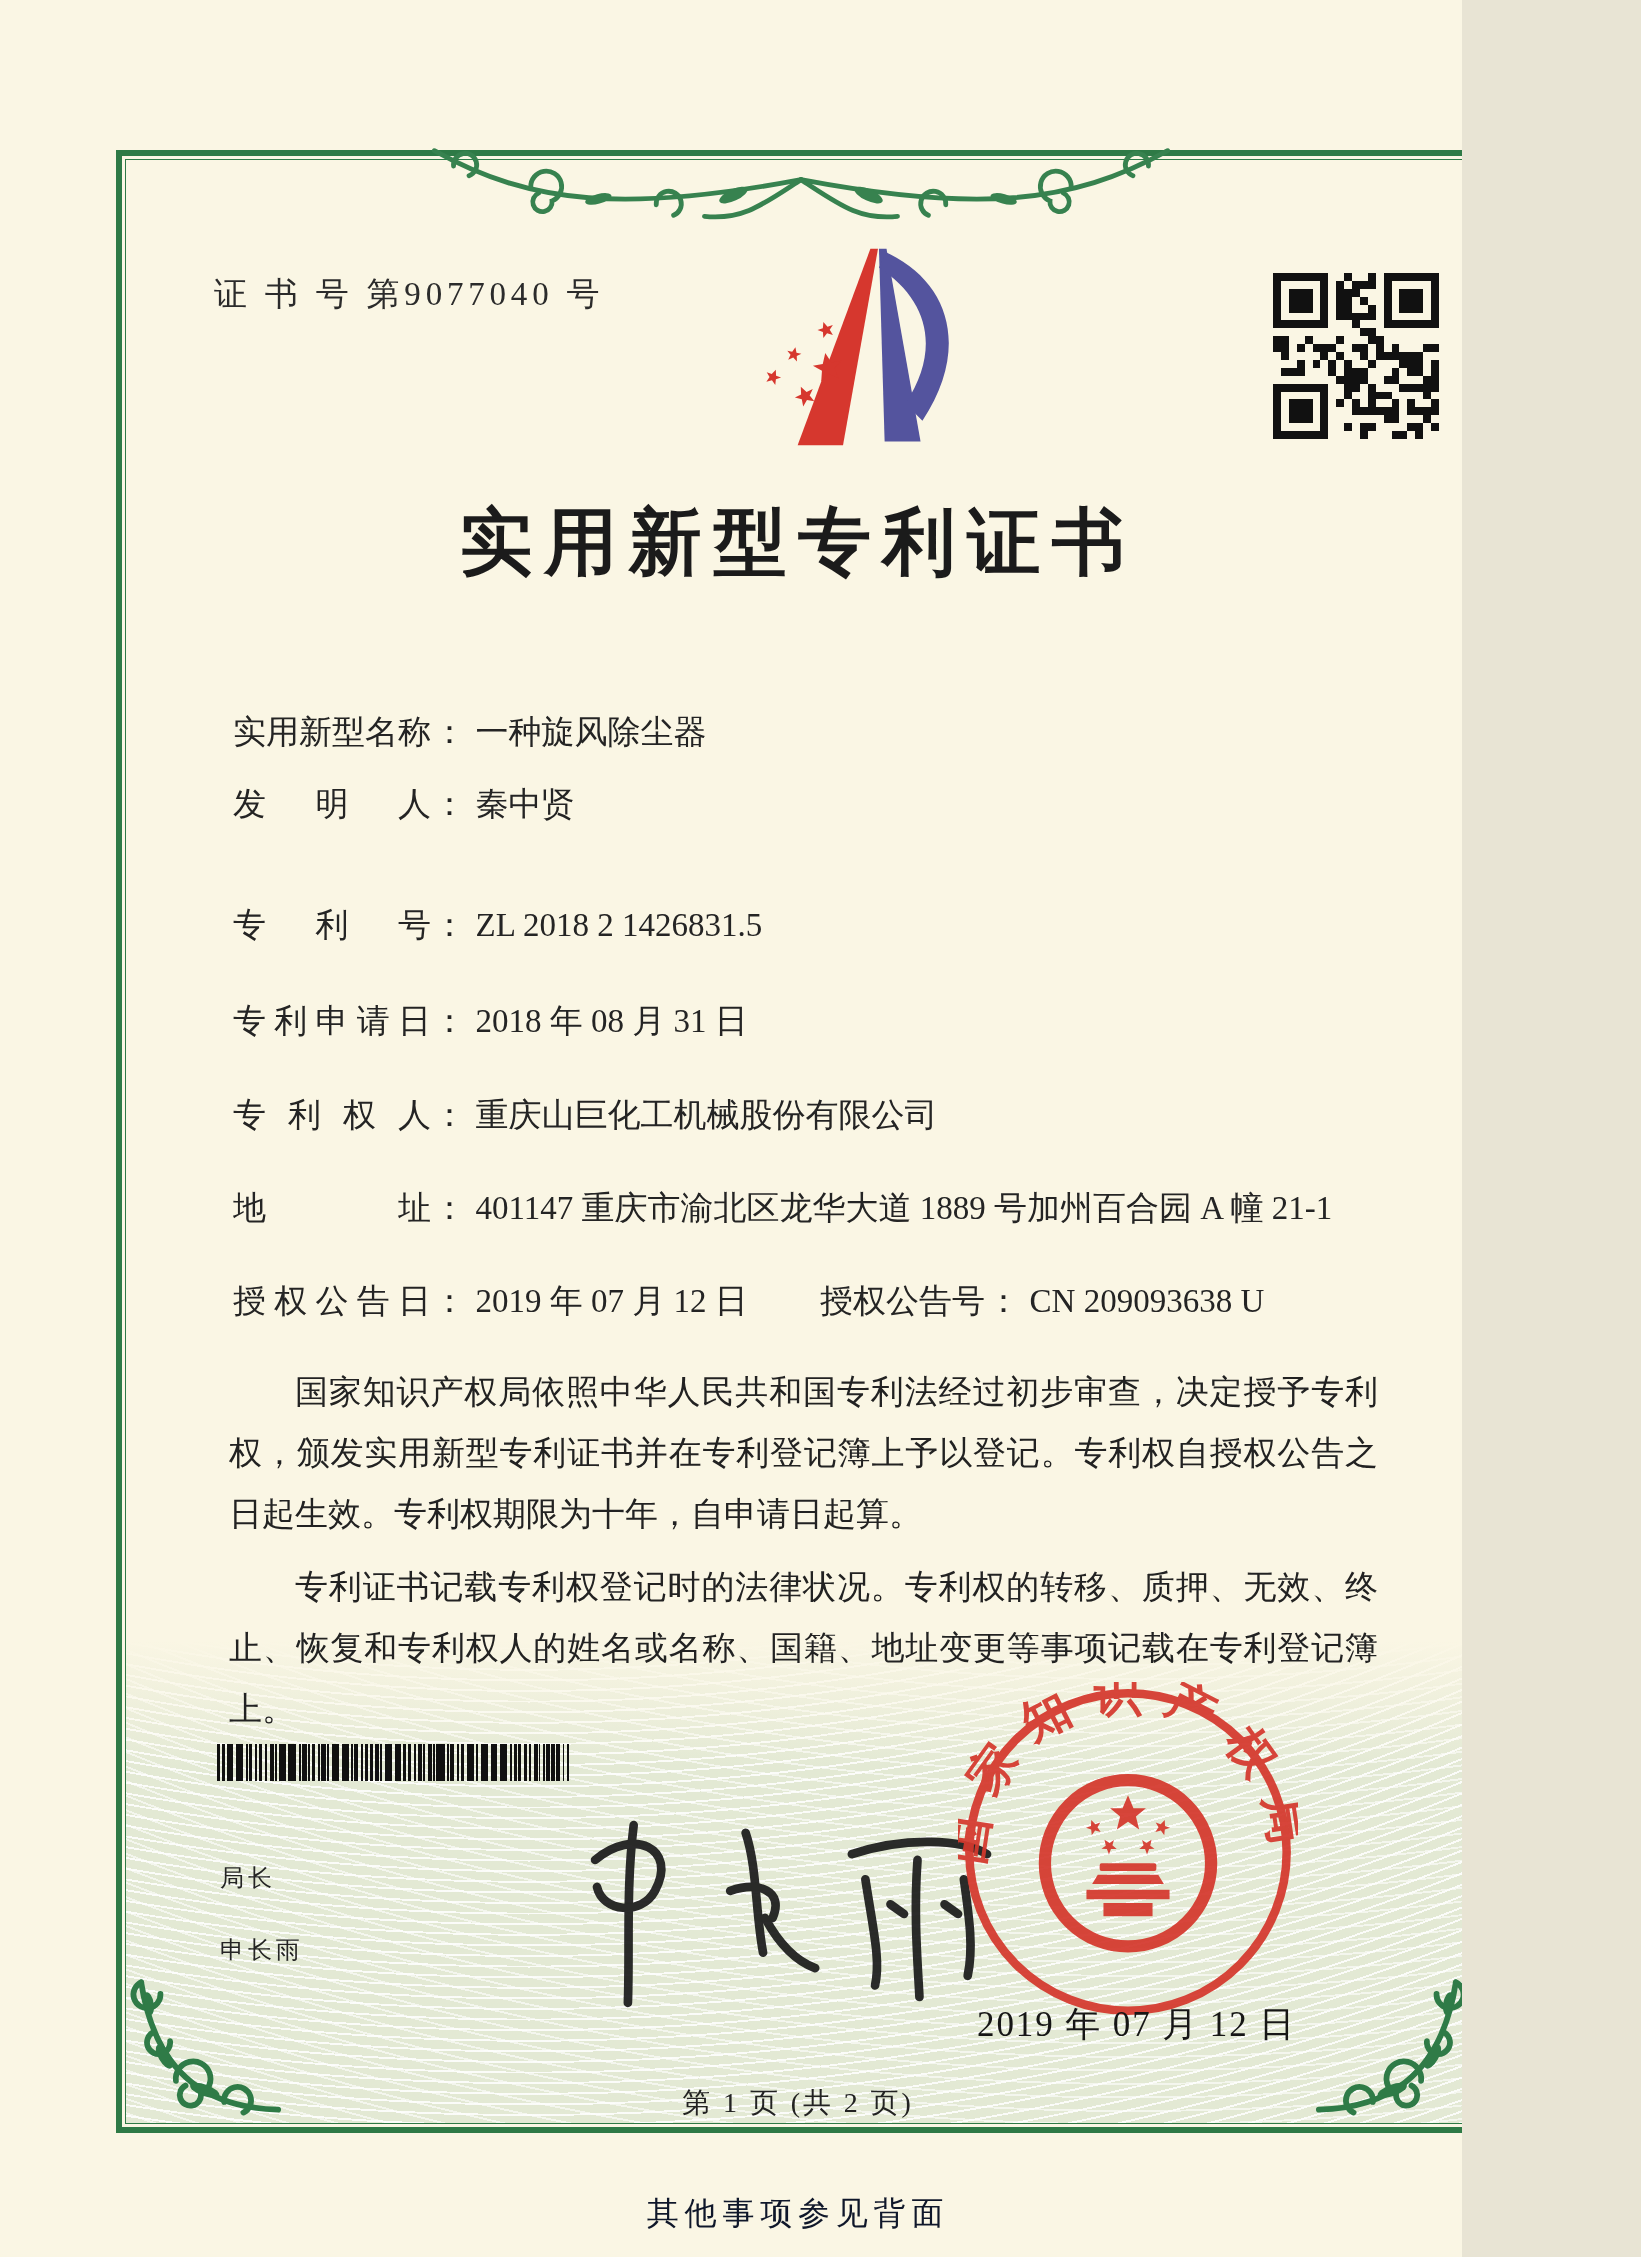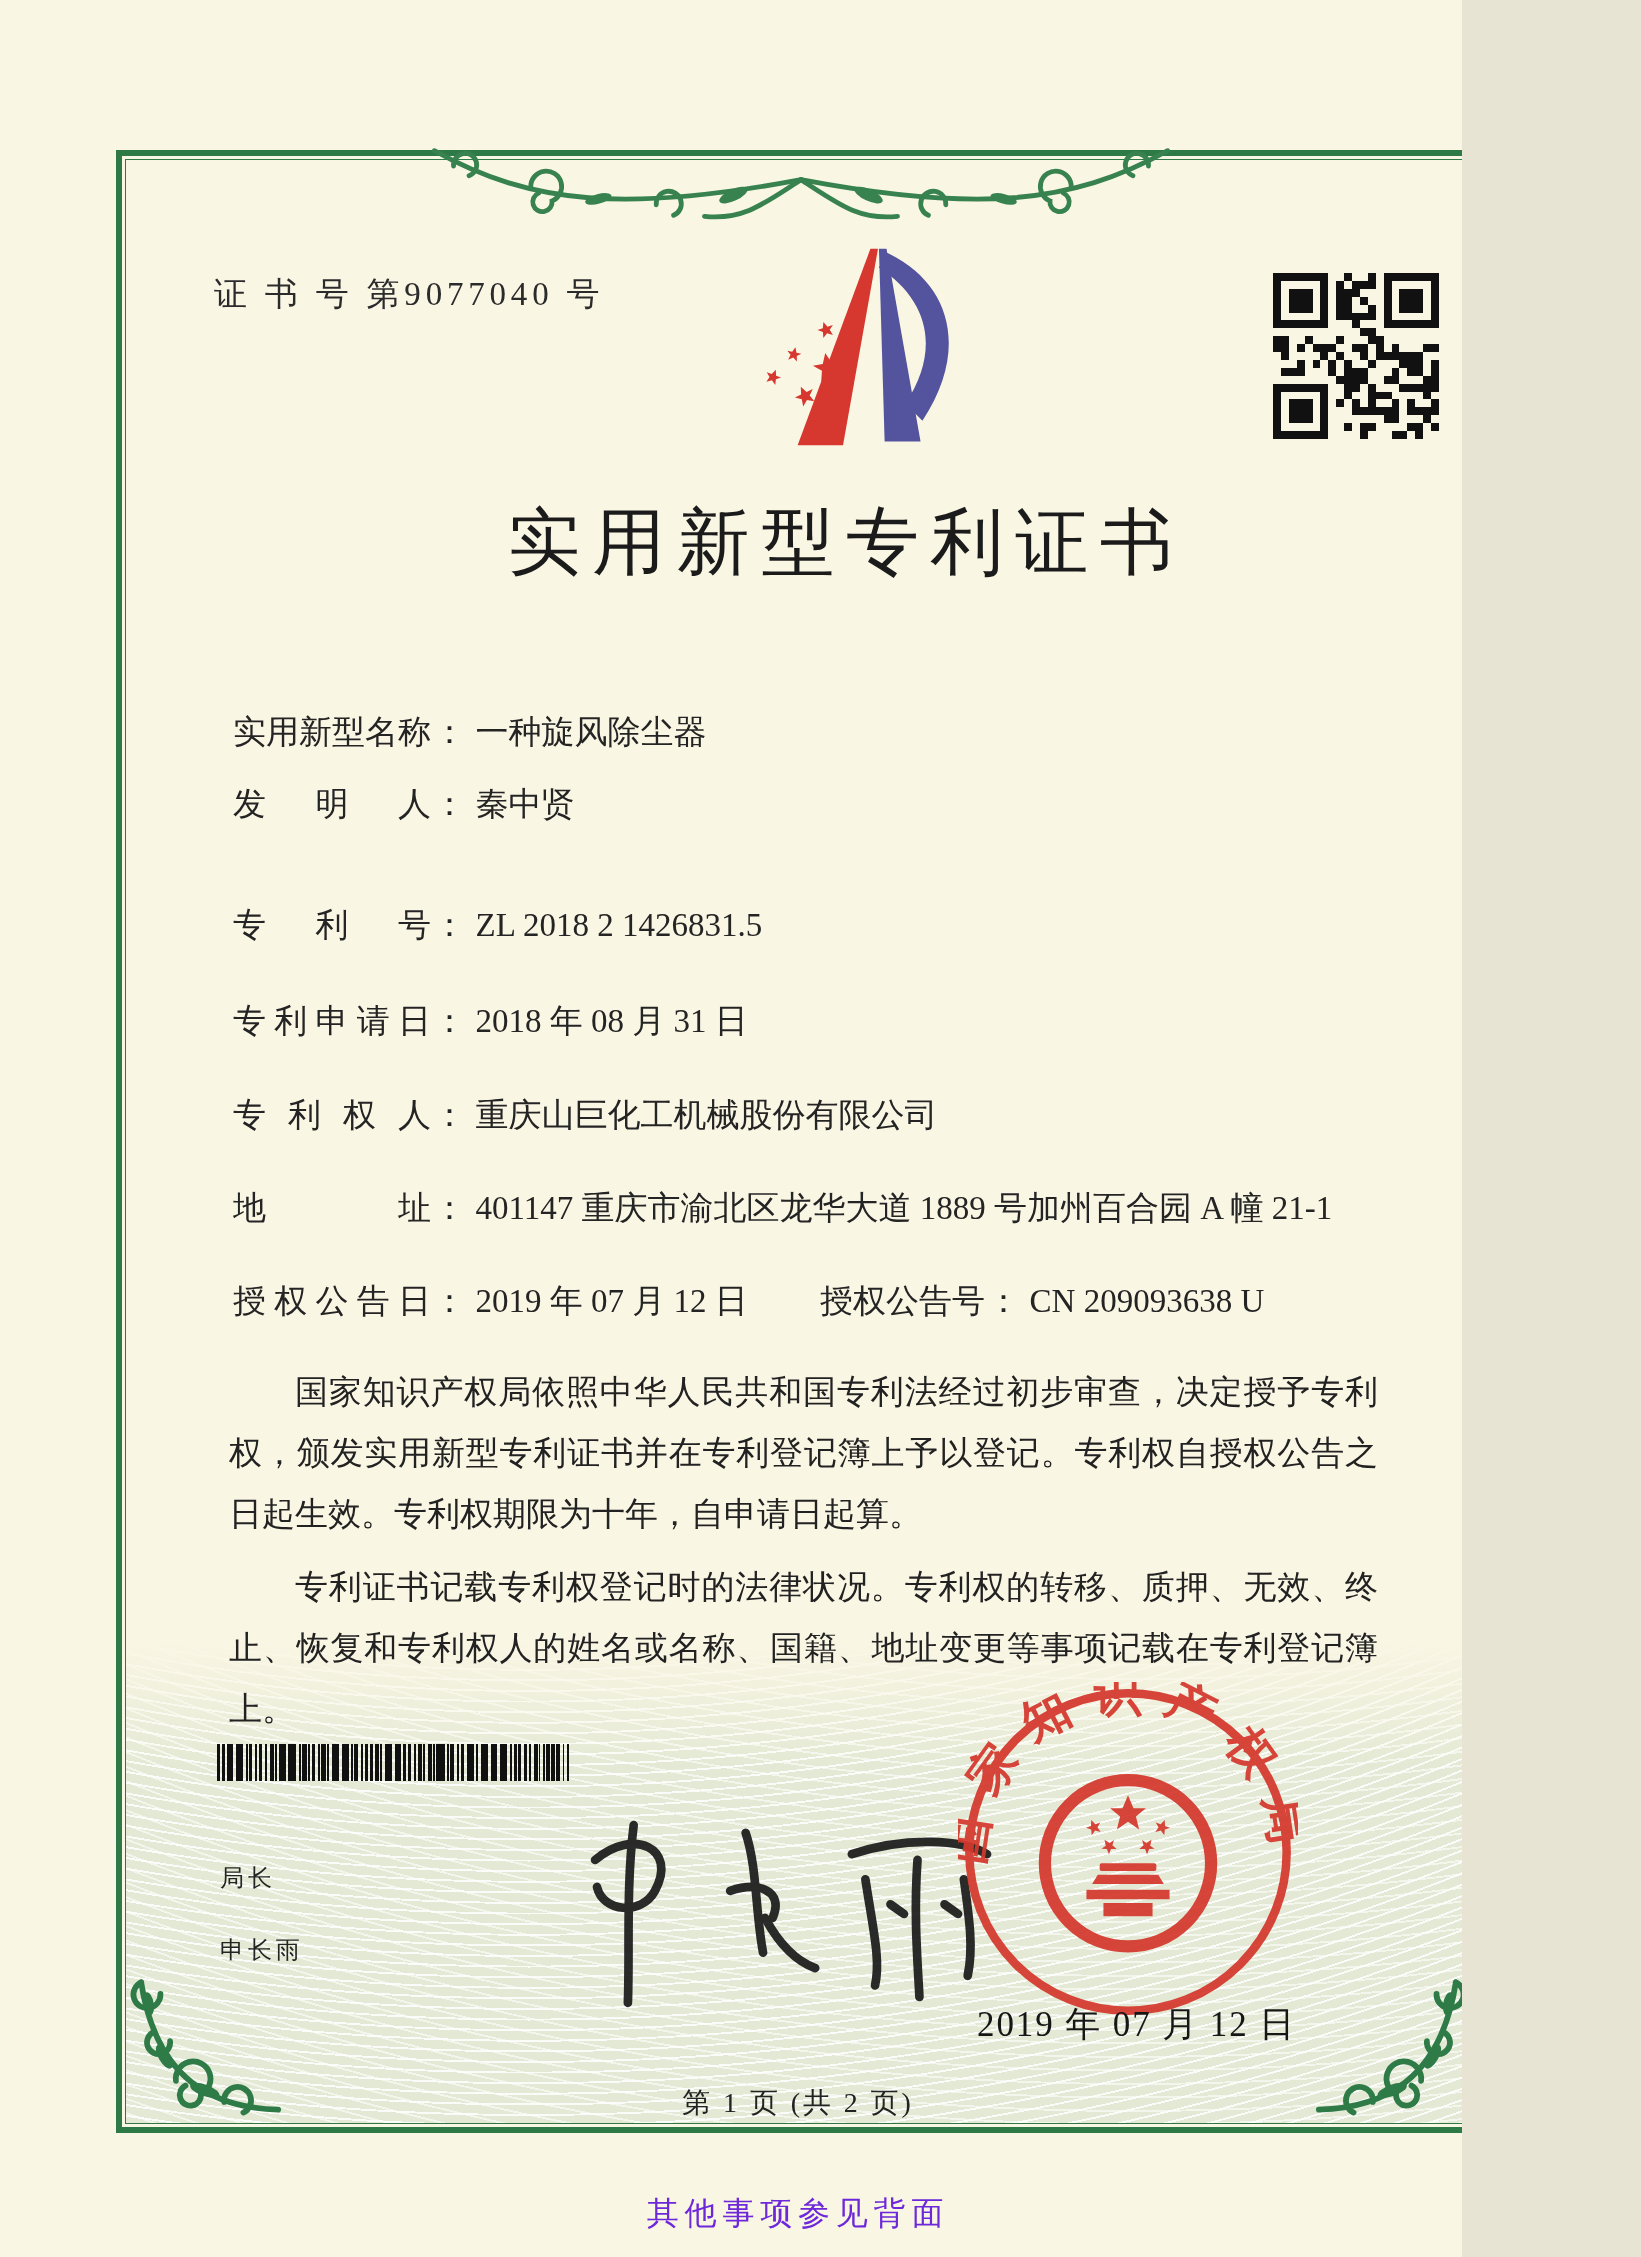--- a/index.html
+++ b/index.html
@@ -15,21 +15,21 @@
     background-image:
       repeating-radial-gradient(circle at 30% -2124px, rgba(255,255,255,.85) 0 1.9px, rgba(255,255,255,0) 1.9px 10.6px),
       repeating-radial-gradient(circle at 75% -2366px, rgba(255,255,255,.6) 0 1.9px, rgba(255,255,255,0) 1.9px 13.5px);}
   .guilloche::before{content:'';position:absolute;left:0;top:0;width:100%;height:126px;
     background:linear-gradient(#faf6e4,rgba(250,246,228,0));}
   .ornament{position:absolute;z-index:2;}
   .cert-no{position:absolute;left:214px;top:272px;font-size:33px;letter-spacing:4.8px;color:#2b2b2b;z-index:2;}
   .logo{position:absolute;left:681px;top:243px;width:290px;height:208px;z-index:2;}
   .qr{position:absolute;left:1273px;top:273px;width:166px;height:166px;z-index:2;}
   .title{position:absolute;left:116px;top:494px;width:1364px;text-align:center;
-         font-size:73px;font-weight:400;letter-spacing:11.6px;color:#1b1b1b;z-index:2;white-space:nowrap;margin-left:48px;}
+         font-size:73px;font-weight:700;letter-spacing:11.6px;color:#1b1b1b;z-index:2;white-space:nowrap;}
   .row{position:absolute;left:217px;width:1173px;font-size:33px;z-index:2;white-space:nowrap;}
   .lbl{display:inline-block;width:198px;text-align:justify;text-align-last:justify;vertical-align:bottom;margin-left:16px;}
   .lbl2{display:inline-block;vertical-align:bottom;}
   .col{display:inline-block;margin:0 9.7px 0 1.9px;}
   .grant2{position:absolute;left:603px;top:0;}
   .paras{position:absolute;left:217px;top:1350px;width:1173px;font-size:33px;line-height:61px;
          text-align:justify;z-index:2;color:#222;}
   .paras p{margin:12px;text-indent:2em;}
   .barcode{position:absolute;left:217px;top:1744px;width:352px;height:37px;z-index:2;
     background-image:
@@ -37,21 +37,21 @@
       repeating-linear-gradient(90deg,#101010 0 2.9px,rgba(0,0,0,0) 2.9px 10.6px),
       repeating-linear-gradient(90deg,rgba(0,0,0,0) 0 5.8px,#101010 5.8px 7.7px,rgba(0,0,0,0) 7.7px 16.4px);}
   .director-title{position:absolute;left:220px;top:1862px;font-size:24px;letter-spacing:3.9px;z-index:2;}
   .director-name{position:absolute;left:220px;top:1934px;font-size:24px;letter-spacing:3.9px;z-index:2;}
   .signature{position:absolute;left:541px;top:1798px;width:502px;height:232px;z-index:3;}
   .seal{position:absolute;left:958px;top:1682px;width:340px;height:340px;z-index:3;opacity:.93;}
   .seal-date{position:absolute;left:977px;top:2001px;font-size:35px;letter-spacing:1.9px;color:#161616;z-index:4;}
   .page-num{position:absolute;left:116px;top:2084px;width:1364px;text-align:center;font-size:28px;
             letter-spacing:2.9px;color:#222;z-index:2;}
   .back-note{position:absolute;left:116px;top:2192px;width:1364px;text-align:center;font-size:32px;
-             letter-spacing:5.8px;color:#6d28d9;z-index:2;}
+             letter-spacing:5.8px;color:#0f172a;z-index:2;}
 </style>
 </head>
 <body>
 
 <div class="page">
 
   <div class="guilloche"></div>
   <div class="frame"></div>
 
   <svg class="ornament" style="left:415px;top:137px;width:772px;height:93px" viewBox="0 0 800 96">

